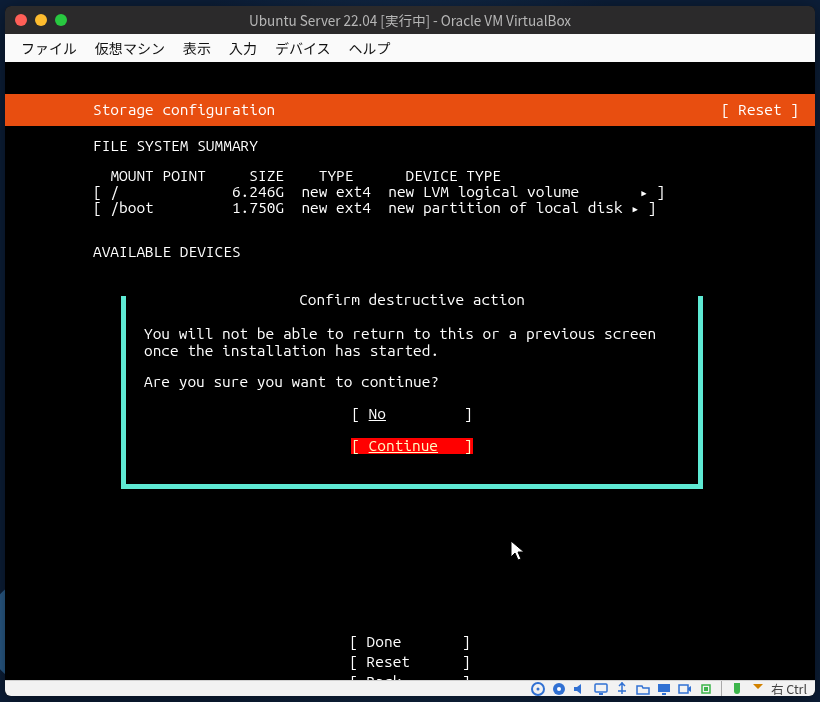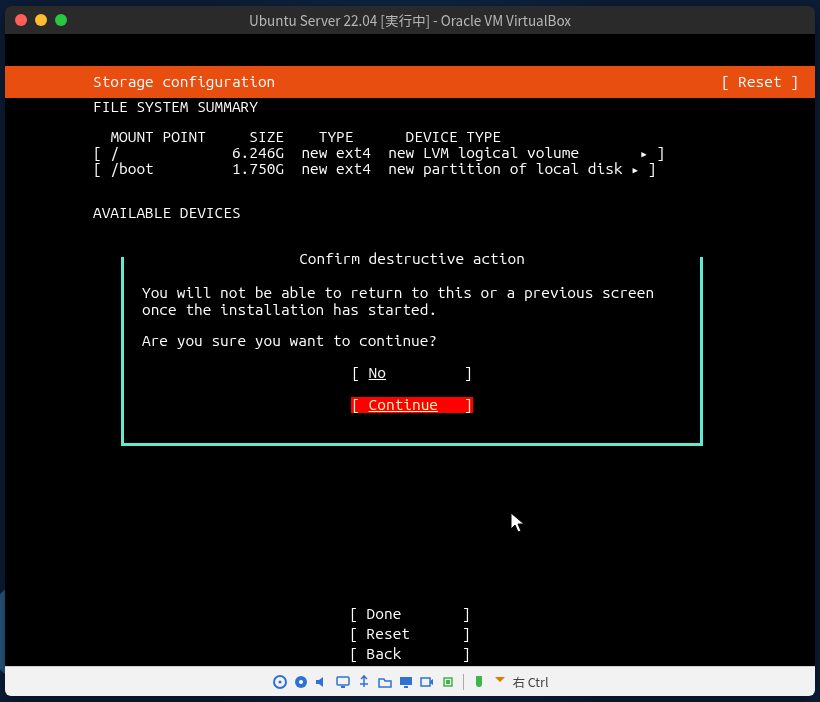--- a/index.html
+++ b/index.html
@@ -63,29 +63,29 @@
     position:relative;
     height:calc(100% - 28px - 28px - 26px); 
     background:var(--terminal-bg);
   }
   .hdr{
     background:var(--orange);color:var(--orange-text);
     padding:8px 16px 8px 88px;display:flex;justify-content:space-between;
     font-family:"Ubuntu Mono","DejaVu Sans Mono",monospace;font-size:15.5px;margin-top:32px;
   }
   .help{white-space:pre;cursor:default;}
-  .term-body{padding:1px 0 0 0;}
+  .term-body{padding:12px 0 0 0;}
   .mono{white-space:pre;color:var(--terminal-fg);}
   .indent1{padding-left:88px;}
   .arrow{font-size:13px;}
   .section{margin-top:14px;}
   
   .dialog{
     margin:36px 0 0 116px;width:582px;
-    border:3px solid #5eead4;position:relative;
+    border:5px solid #5eead4;position:relative;
     padding:24px 18px 30px 18px;
     font-family:"Ubuntu Mono","DejaVu Sans Mono",monospace;font-size:15.5px;
   }
   .dialog-title{
     position:absolute;top:-9px;left:0;right:0;text-align:center;
     background:var(--terminal-bg);
     padding:0;
   }
   .dialog-title span{background:var(--terminal-bg);padding:0 6px;}
   .dialog p{margin:0 0 14px 0;line-height:17px;}
@@ -95,23 +95,23 @@
   .btn.hi{background:var(--highlight);color:#fef9c3;}
   .dialog-buttons{margin-top:2px;}
   
   .bottom-btns{
     position:absolute;bottom:10px;left:0;right:0;text-align:center;
     font-family:"Ubuntu Mono","DejaVu Sans Mono",monospace;font-size:15.5px;line-height:20px;
     white-space:pre;
   }
   
   .statusbar{
-    position:absolute;bottom:0;left:0;right:0;height:30px;
+    position:absolute;bottom:0;left:0;right:0;height:16px;
     background:var(--statusbar);border-top:1px solid #d0d0d0;
-    display:flex;align-items:center;justify-content:center;
+    display:flex;align-items:center;justify-content:flex-end;
     padding:0 8px;gap:5px;
     font-size:12.5px;color:var(--status-text);
   }
   .sicon{width:16px;height:16px;display:flex;align-items:center;justify-content:center;}
   .sicon svg{display:block;}
   .sep{width:1px;height:16px;background:#aaa;margin:0 2px;}
   
   .mouse-cursor{
     position:absolute;left:505px;top:446px;pointer-events:none;
   }
@@ -124,20 +124,28 @@
 
     <div class="titlebar">
       <div class="traffic">
         <div class="tl r"></div>
         <div class="tl y"></div>
         <div class="tl g"></div>
       </div>
       <div class="titlebar-title">Ubuntu Server 22.04 [実行中] - Oracle VM VirtualBox</div>
     </div>
 
+    <div class="menubar">
+      <span>ファイル</span>
+      <span>仮想マシン</span>
+      <span>表示</span>
+      <span>入力</span>
+      <span>デバイス</span>
+      <span>ヘルプ</span>
+    </div>
 
     <div class="terminal">
       <div class="hdr">
         <span>Storage configuration</span>
         <span class="help">[ Reset ]</span>
       </div>
 
       <div class="term-body">
         <div class="mono indent1">FILE SYSTEM SUMMARY</div>
         <div class="section"></div>

